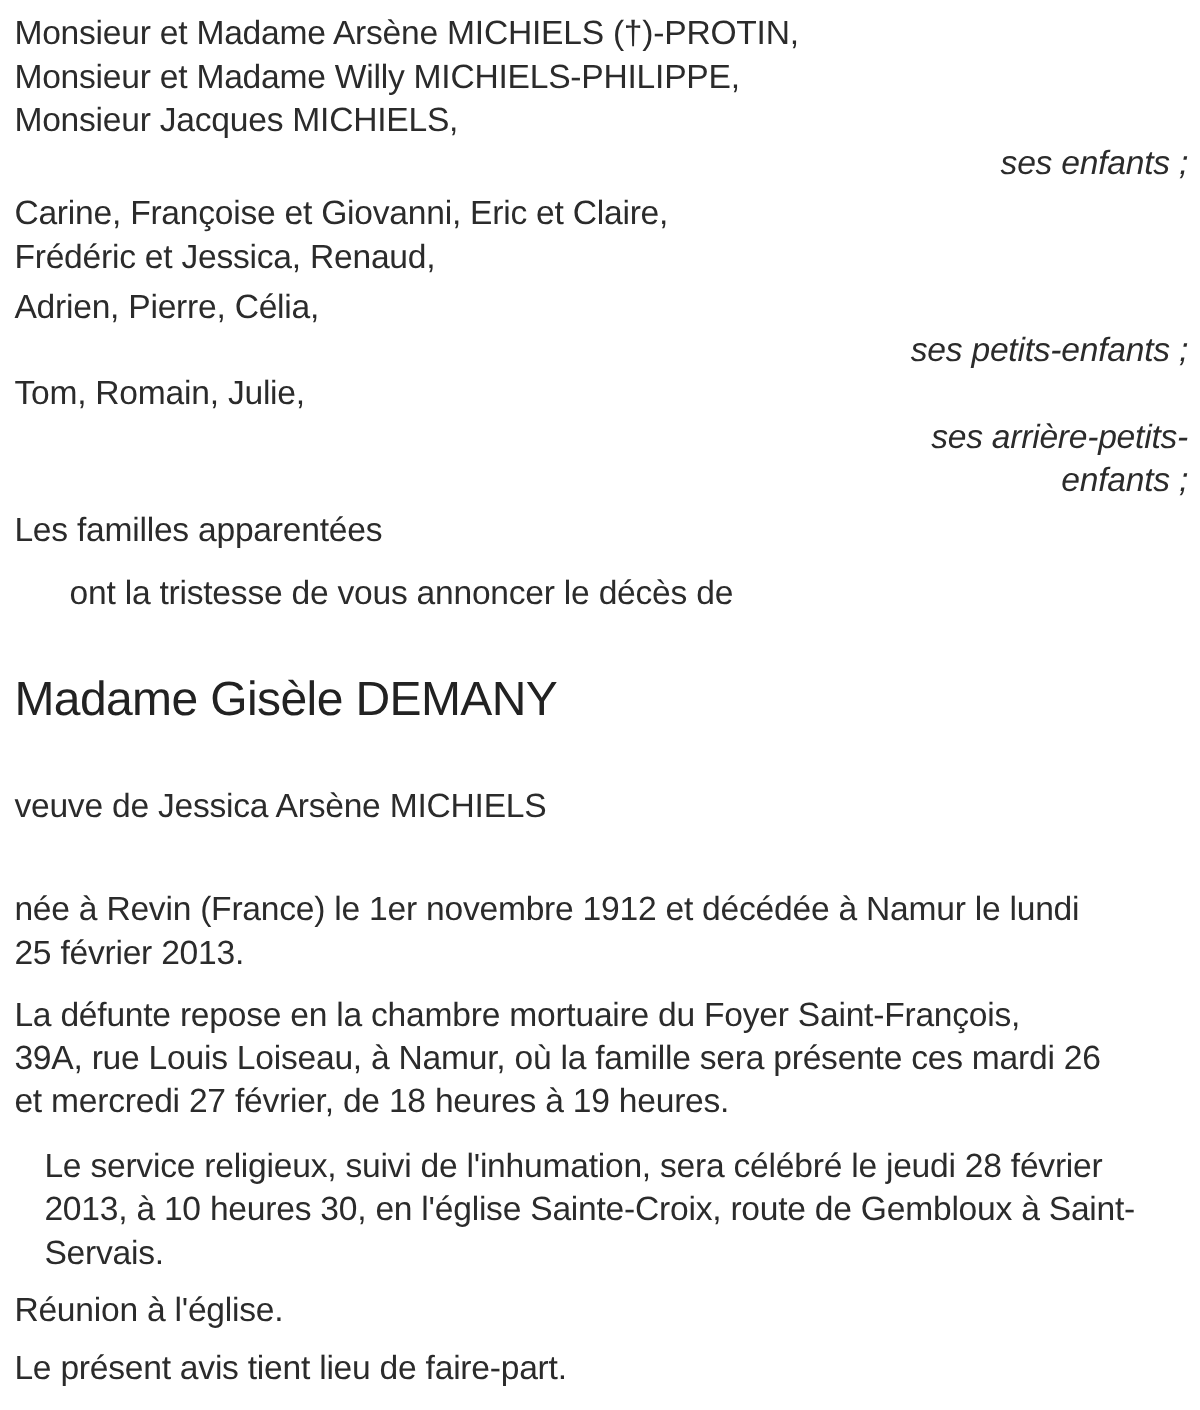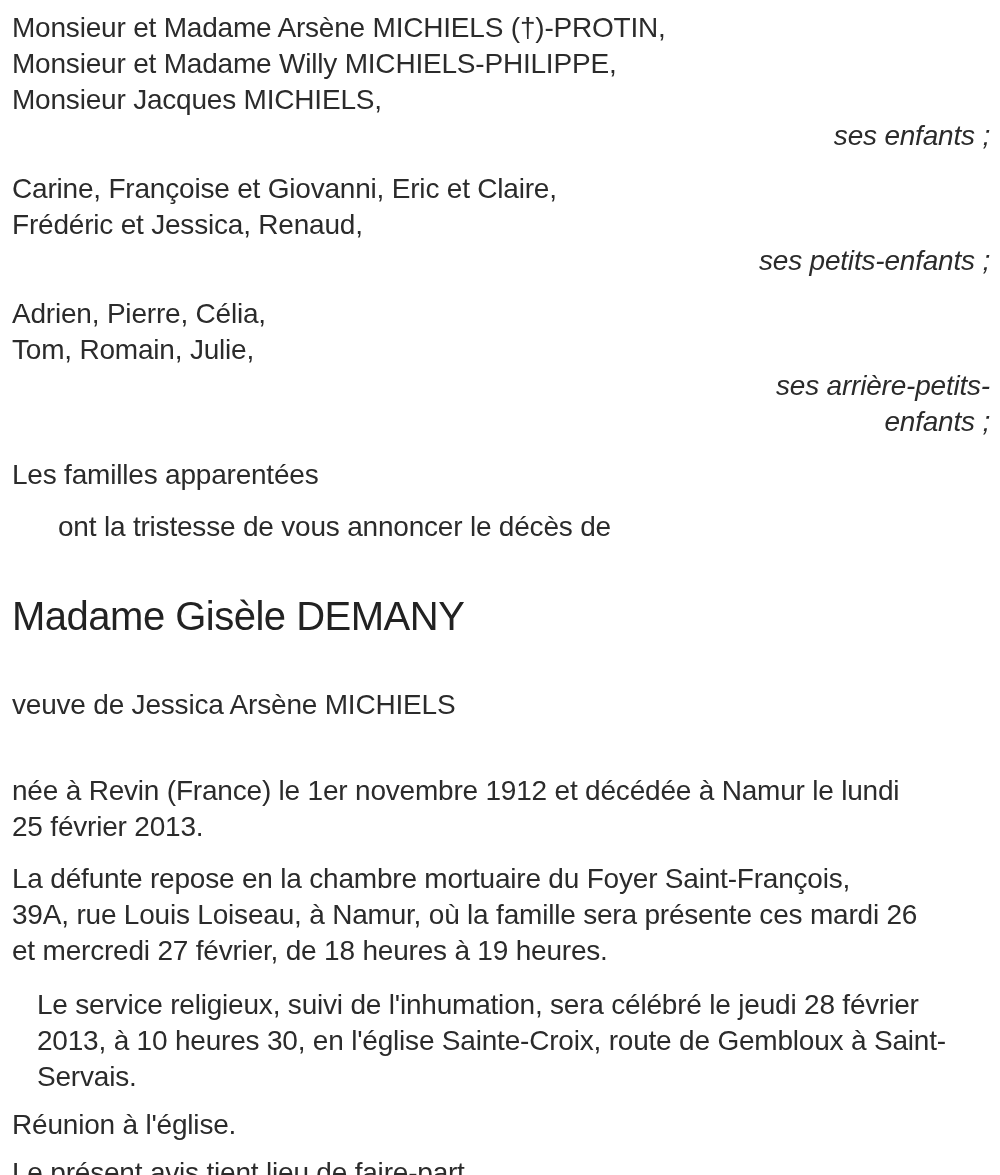--- a/index.html
+++ b/index.html
@@ -14,21 +14,21 @@
   .page {
     width: 1000px;
     height: 1175px;
     padding: 10px 10px 0 12px;
     font-size: 28px;
     line-height: 36px;
     letter-spacing: -0.2px;
   }
   .line { white-space: nowrap; }
   .rel  { text-align: right; font-style: italic; }
-  .gap6  { margin-top: 17px; }
+  .gap6  { margin-top: 6px; }
   .gap16 { margin-top: 16px; margin-left: 46px; }
   .mt50 { margin-top: 50px; }
   .mt16 { margin-top: 16px; }
   .mt18 { margin-top: 18px; margin-left: 25px; }
   .mt12 { margin-top: 12px; }
   .deceased {
     font-size: 40px;
     line-height: 50px;
     font-weight: 400;
     letter-spacing: -0.5px;
@@ -42,23 +42,23 @@
 
 <div class="page">
 
   <div class="line">Monsieur et Madame Arsène MICHIELS (†)-PROTIN,</div>
   <div class="line">Monsieur et Madame Willy MICHIELS-PHILIPPE,</div>
   <div class="line">Monsieur Jacques MICHIELS,</div>
   <div class="line rel">ses enfants ;</div>
 
   <div class="line gap6">Carine, Françoise et Giovanni, Eric et Claire,</div>
   <div class="line">Frédéric et Jessica, Renaud,</div>
+  <div class="line gap6">Adrien, Pierre, Célia,</div>
+
   <div class="line rel">ses petits-enfants ;</div>
-
-  <div class="line gap6">Adrien, Pierre, Célia,</div>
   <div class="line">Tom, Romain, Julie,</div>
   <div class="line rel">ses arrière-petits-</div>
   <div class="line rel">enfants ;</div>
 
   <div class="line gap6">Les familles apparentées</div>
 
   <div class="line gap16">ont la tristesse de vous annoncer le décès de</div>
 
   <h1 class="deceased">Madame Gisèle DEMANY</h1>
 

